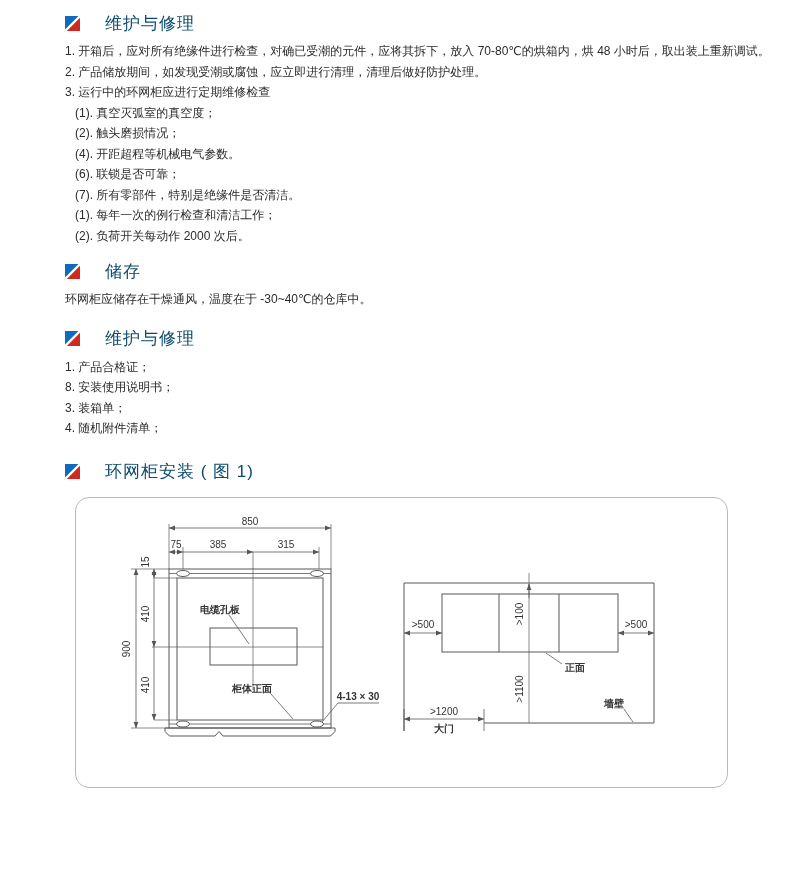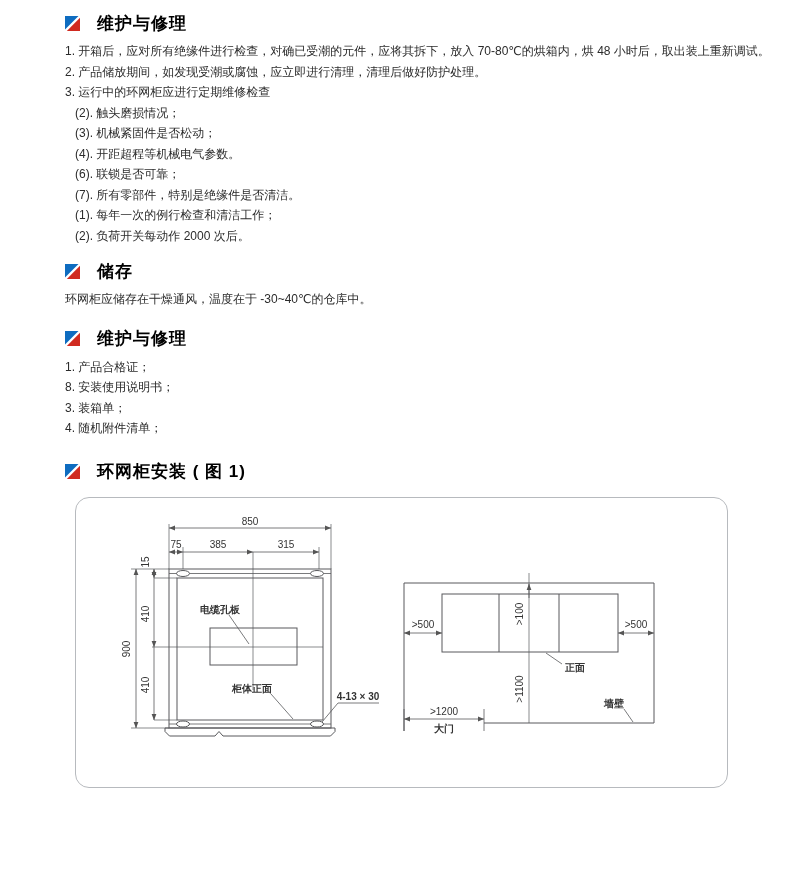--- a/index.html
+++ b/index.html
@@ -3,21 +3,21 @@
 <meta charset="utf-8">
 <style>
   html,body{margin:0;padding:0}
   body{
     width:800px;height:877px;background:#ffffff;overflow:hidden;
     font-family:"Liberation Sans","DejaVu Sans",sans-serif;color:#2b2b2b;
   }
   .page{padding:12px 40px 0 65px}
   .sec-head{display:flex;align-items:center;gap:9px;height:22px}
   .sec-head .marker{width:15px;height:15px;flex:0 0 auto;line-height:0}
-  .sec-head h2{margin:8px;font-size:17px;font-weight:bold;color:#000000;letter-spacing:1px}
+  .sec-head h2{margin:16px;font-size:17px;font-weight:normal;color:#0c4a6e;letter-spacing:1px}
   .lines{margin-top:7px}
   .ln{margin:0;font-size:12px;line-height:20.5px;white-space:nowrap}
   .ind{padding-left:10px}
   #sec-storage{margin-top:14px}
   #sec-docs{margin-top:18px}
   #sec-install{margin-top:22px}
   .diagram-box{
     margin-top:14px;margin-left:10px;width:651px;height:289px;
     border:1px solid #b7babe;border-radius:14px;background:#fff;text-align:right;
   }
@@ -36,22 +36,22 @@
           <polygon points="0,0 13.5,0 0,13.5" fill="#0e6cc0"></polygon>
           <polygon points="15,1.8 15,15 1.8,15" fill="#d02a20"></polygon>
         </svg>
       </span>
       <h2>维护与修理</h2>
     </div>
     <div class="lines">
       <p class="ln">1. 开箱后，应对所有绝缘件进行检查，对确已受潮的元件，应将其拆下，放入 70-80℃的烘箱内，烘 48 小时后，取出装上重新调试。</p>
       <p class="ln">2. 产品储放期间，如发现受潮或腐蚀，应立即进行清理，清理后做好防护处理。</p>
       <p class="ln">3. 运行中的环网柜应进行定期维修检查</p>
+      <p class="ln ind">(1). 真空灭弧室的真空度；</p>
       <p class="ln ind">(2). 触头磨损情况；</p>
-      <p class="ln ind">(3). 机械紧固件是否松动；</p>
       <p class="ln ind">(4). 开距超程等机械电气参数。</p>
       <p class="ln ind">(6). 联锁是否可靠；</p>
       <p class="ln ind">(7). 所有零部件，特别是绝缘件是否清洁。</p>
       <p class="ln ind">(1). 每年一次的例行检查和清洁工作；</p>
       <p class="ln ind">(2). 负荷开关每动作 2000 次后。</p>
     </div>
   </section>
 
   <section id="sec-storage">
     <div class="sec-head">

